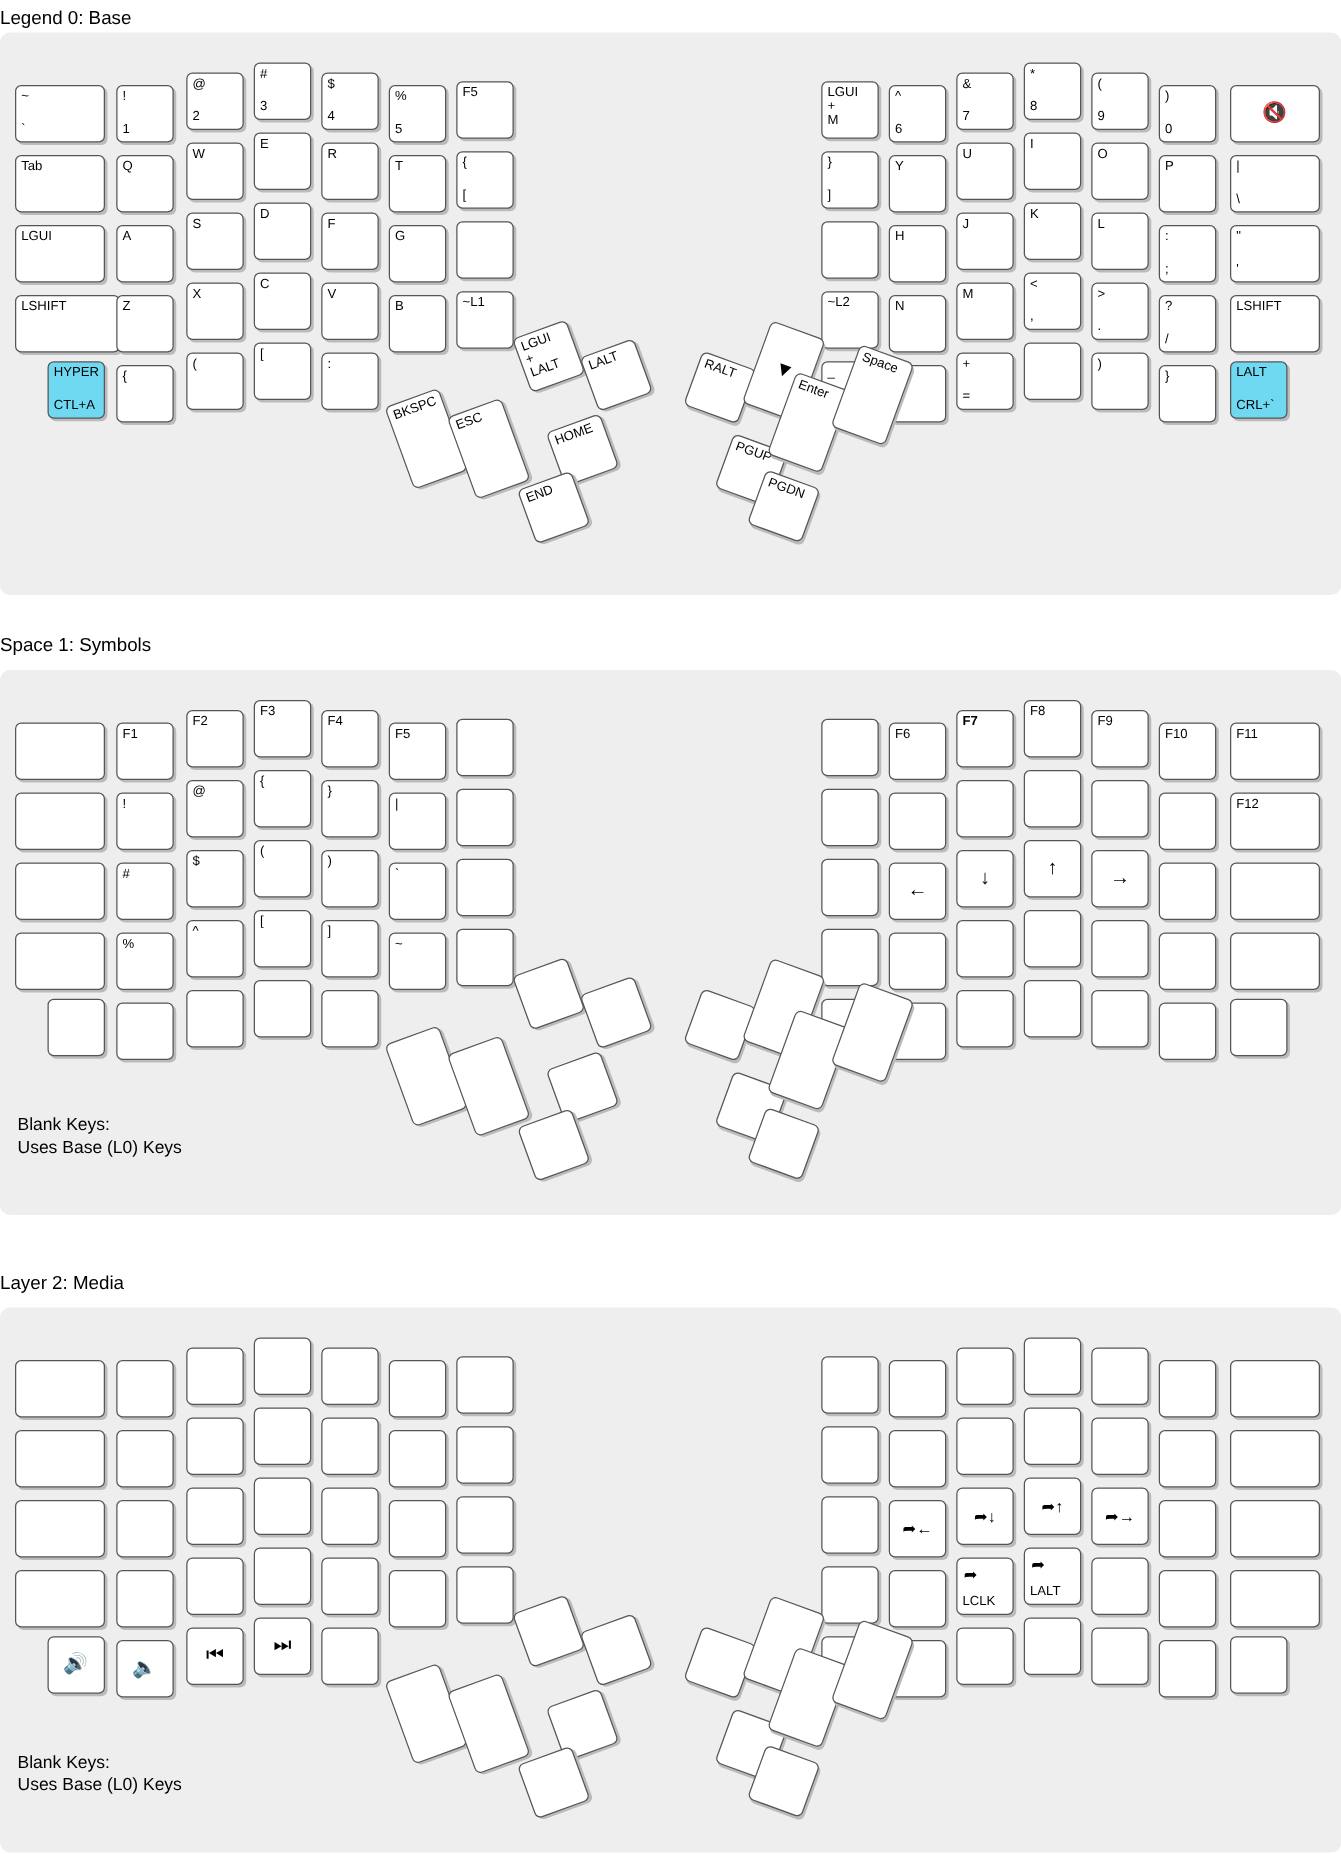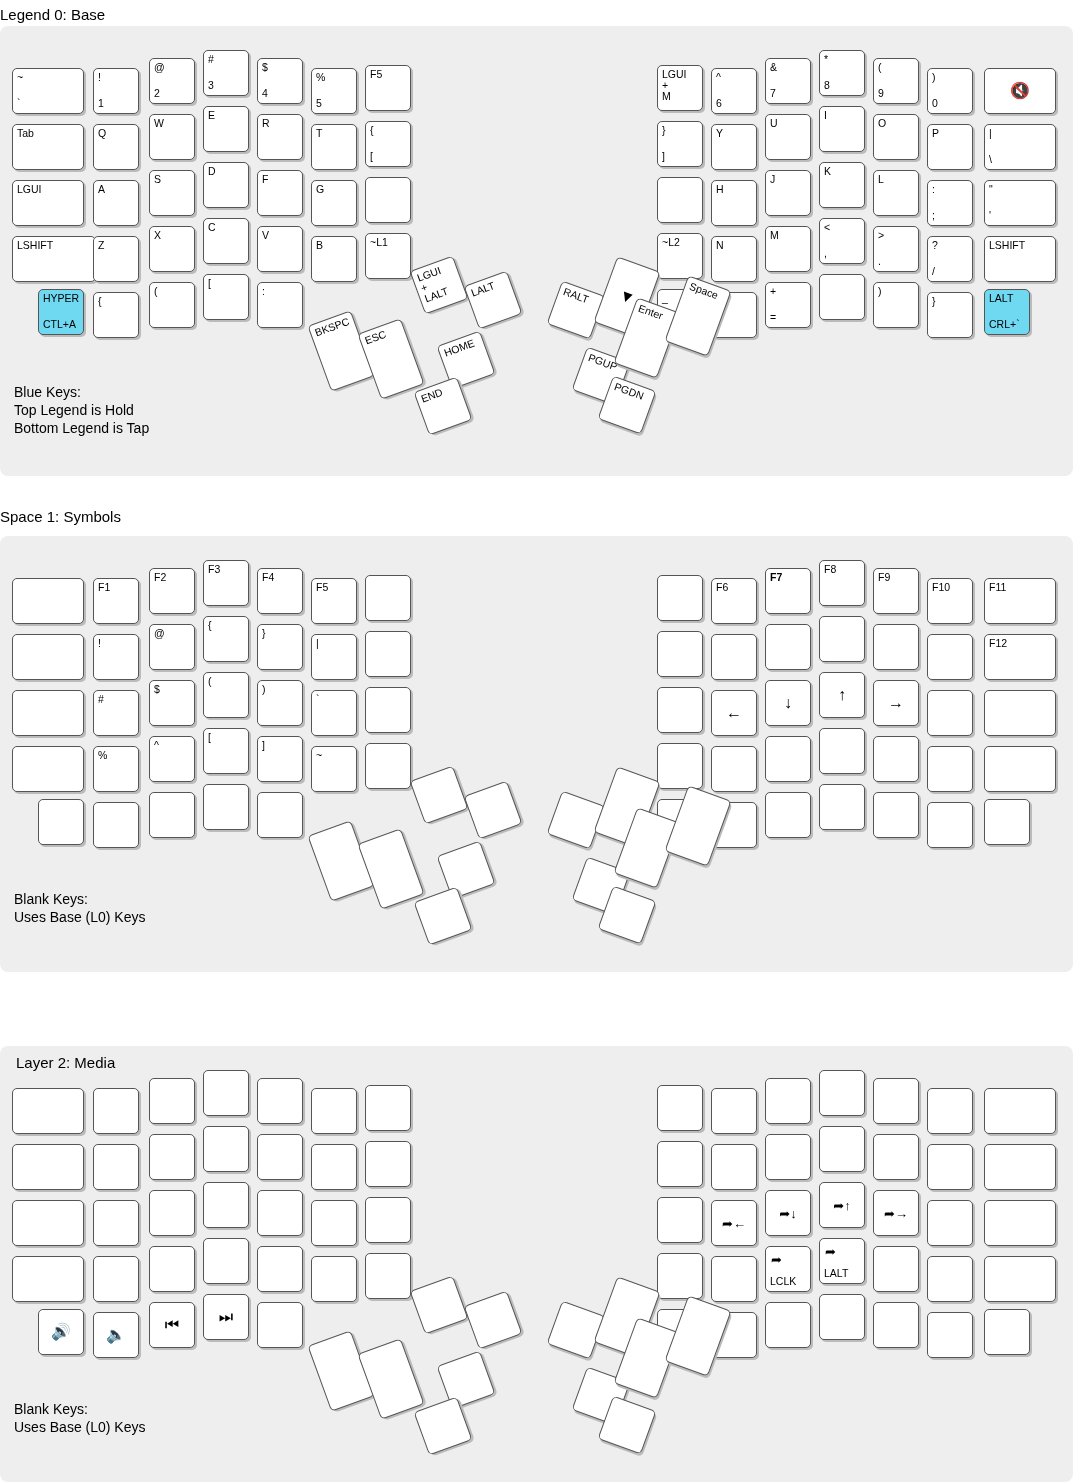--- a/index.html
+++ b/index.html
@@ -85,24 +85,21 @@
 </style>
 </head>
 <body>
 
 <div id="page">
     <div class="layer-panel" style="left: 0px; top: 26px; width: 1073px; height: 450px;"></div>
     <div class="layer-panel" style="left: 0px; top: 536px; width: 1073px; height: 436px;"></div>
     <div class="layer-panel" style="left: 0px; top: 1046px; width: 1073px; height: 436px;"></div>
     <div class="layer-title" style="left: 0px; top: 6px;">Legend 0: Base</div>
     <div class="layer-title" style="left: 0px; top: 508px;">Space 1: Symbols</div>
-    <div class="layer-title" style="left: 16px; top: 1018px; margin-top: 36px;">Layer 2: Media</div>
-    <div class="note" style="left: 14px; top: 383px;">Blue Keys:
-Top Legend is Hold
-Bottom Legend is Tap</div>
+    <div class="layer-title" style="left: 0px; top: 1018px;">Layer 2: Media</div>
     <div class="note" style="left: 14px; top: 890px;">Blank Keys:
 Uses Base (L0) Keys</div>
     <div class="note" style="left: 14px; top: 1400px;">Blank Keys:
 Uses Base (L0) Keys</div>
     <div class="key" style="left: 12px; top: 68px; width: 72px;">
       <span class="lg top">~</span>
       <span class="lg bot">`</span>
     </div>
     <div class="key" style="left: 93px; top: 68px;">
       <span class="lg top">!</span>

